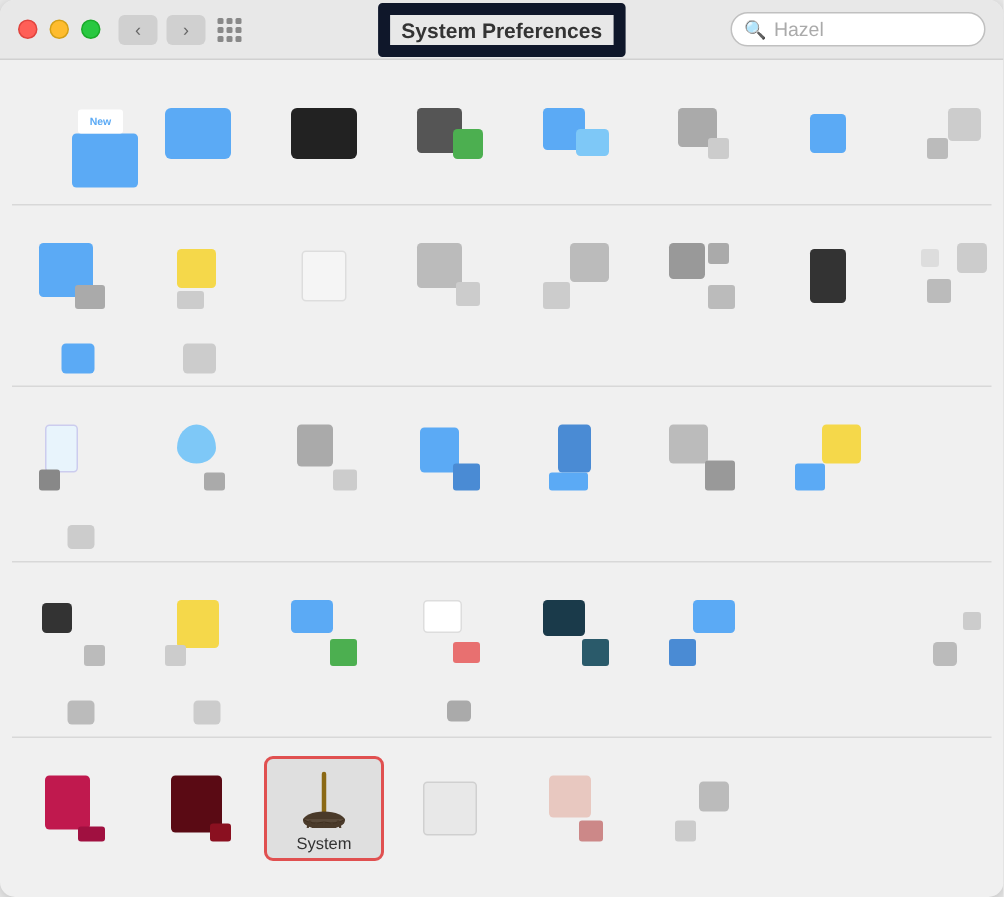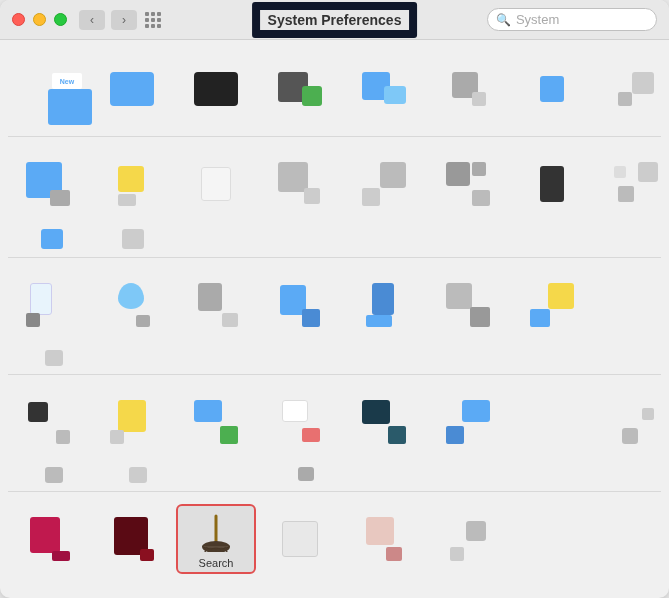--- a/index.html
+++ b/index.html
@@ -375,21 +375,21 @@
           <div class="grid-dot"></div>
           <div class="grid-dot"></div>
       </div>
     </div>
     <div class="title-area">
       <span class="window-title">System Preferences</span>
     </div>
     <div class="search-area">
       <div class="search-box">
         <span style="color:#999;font-size:12px;">🔍</span>
-        <span class="search-text">System</span>
+        <span class="search-text">Hazel</span>
       </div>
     </div>
   </div>
 
   <div class="content">
 
     <div class="icon-row">
 
       <div class="icon-cell">
         <div class="icon-preview">
@@ -716,21 +716,21 @@
               <path d="M3,34 Q8,38 17,36 Q26,38 31,34" fill="#5a4a3a" stroke="#3a2a1a" stroke-width="0.5"></path>
 
               <line x1="8" y1="35" x2="6" y2="40" stroke="#4a3a2a" stroke-width="1.5"></line>
               <line x1="12" y1="36" x2="11" y2="41" stroke="#4a3a2a" stroke-width="1.5"></line>
               <line x1="17" y1="36" x2="17" y2="41" stroke="#4a3a2a" stroke-width="1.5"></line>
               <line x1="22" y1="36" x2="23" y2="41" stroke="#4a3a2a" stroke-width="1.5"></line>
               <line x1="26" y1="35" x2="28" y2="40" stroke="#4a3a2a" stroke-width="1.5"></line>
             </svg>
           </div>
         </div>
-        <div class="icon-label">Search</div>
+        <div class="icon-label">System</div>
       </div>
 
       <div class="icon-cell">
         <div class="icon-preview">
           <div class="icon-r5-4"></div>
         </div>
       </div>
 
       <div class="icon-cell">
         <div class="icon-preview">

